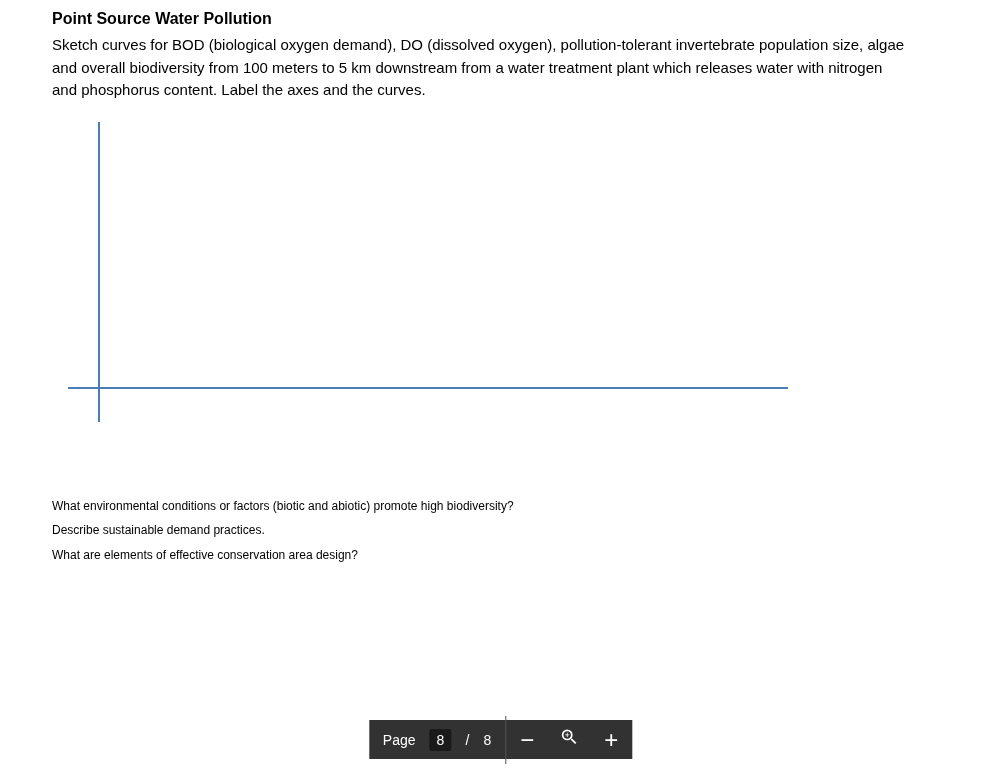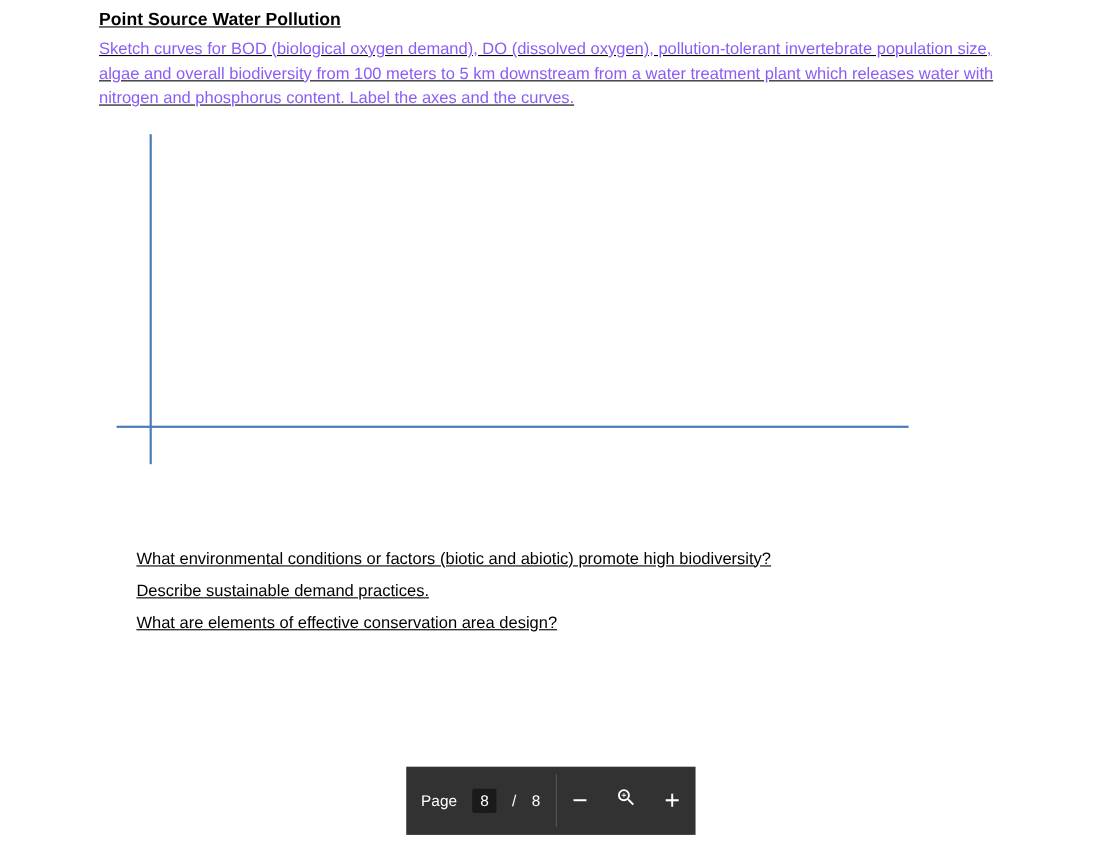--- a/index.html
+++ b/index.html
@@ -9,32 +9,31 @@
     }
     body {
       font-family: "Comic Sans MS", "Chalkboard SE", cursive, sans-serif;
       background: #ffffff;
       width: 1001px;
       height: 770px;
       overflow: hidden;
       position: relative;
     }
     .page-content {
-      padding: 10px 90px 20px 90px;
-      text-decoration: underline;
+      padding: 10px 90px 20px 52px;
     }
     .title {
       font-weight: bold;
       font-size: 16px;
       color: #000;
       margin-bottom: 6px;
     }
     .instructions {
       font-size: 15px;
-      color: #8b5cf6;
+      color: #000000;
       line-height: 1.5;
       margin-bottom: 20px;
     }
     .graph-area {
       position: relative;
       height: 310px;
       margin-bottom: 65px;
       margin-left: 10px;
     }
     .y-axis {
@@ -47,38 +46,37 @@
     }
     .x-axis {
       position: absolute;
       left: 6px;
       top: 265px;
       width: 720px;
       height: 2px;
       background: #4a7db8;
     }
     .questions {
-      font-size: 15px;
+      font-size: 12px;
       color: #000;
       line-height: 1.55;
-      margin-left: 34px;
     }
     .questions p {
       margin-bottom: 6px;
     }
     .toolbar {
       position: absolute;
       bottom: 11px;
       left: 50%;
       transform: translateX(-50%);
       background: #323232;
       color: #fff;
       display: flex;
       align-items: center;
-      height: 62px;
+      height: 39px;
       font-family: Arial, sans-serif;
       font-size: 14px;
     }
     .toolbar-section {
       display: flex;
       align-items: center;
       padding: 0 14px;
       height: 100%;
     }
     .toolbar-section.page-label {

